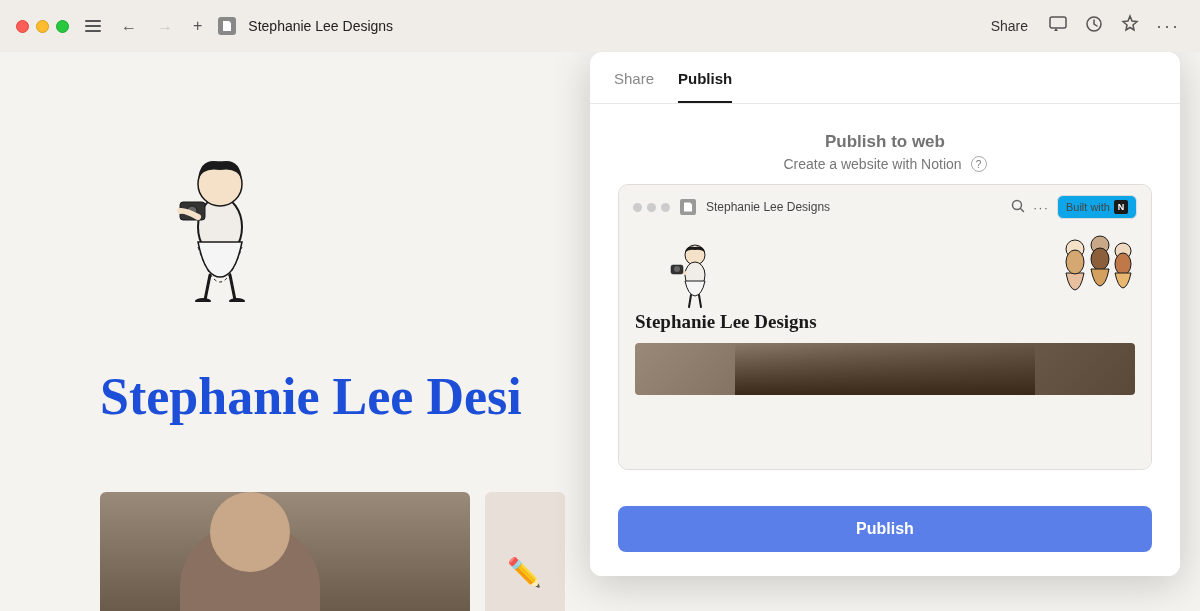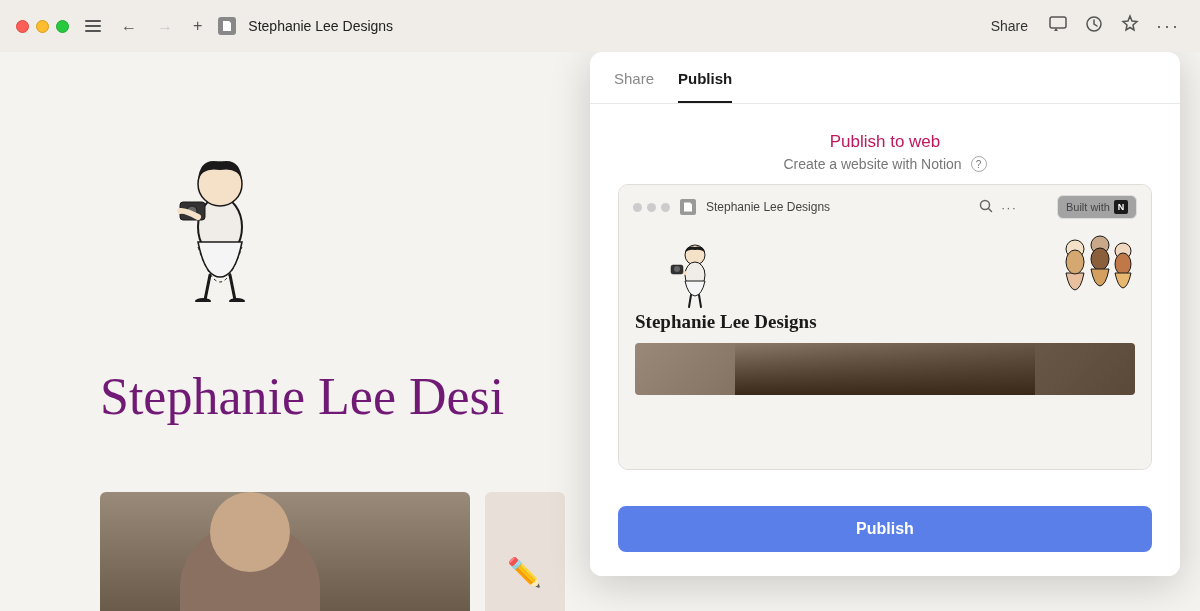--- a/index.html
+++ b/index.html
@@ -171,22 +171,22 @@
       padding: 28px 28px 0;
     }
 
     .publish-header {
       text-align: center;
       margin-bottom: 12px;
     }
 
     .publish-title {
       font-size: 17px;
-      font-weight: 400;
-      color: #be185d;
+      font-weight: 700;
+      color: #737373;
       margin-bottom: 4px;
     }
 
     .publish-subtitle {
       font-size: 14px;
       color: #777;
       display: flex;
       align-items: center;
       justify-content: center;
       gap: 9px;
@@ -261,30 +261,29 @@
       font-size: 14px;
       color: #666;
     }
 
     .browser-dots-menu {
       font-size: 14px;
       color: #666;
     }
 
     .built-with-badge {
-      background: #a3a3a3;
+      background: #0ea5e9;
       border: 1px solid #ddd;
       border-radius: 6px;
       padding: 4px 8px;
       font-size: 11px;
       color: #444;
       display: flex;
       align-items: center;
       gap: 4px;
-      margin-left: 32px;
     }
 
     .notion-n {
       width: 14px;
       height: 14px;
       background: #1a1a1a;
       border-radius: 2px;
       color: white;
       font-size: 9px;
       font-weight: bold;
@@ -412,21 +411,21 @@
         <path d="M38 85 Q25 78 20 79" stroke="#f5e0c8" stroke-width="6" stroke-linecap="round" fill="none"></path>
 
         <path d="M50 143 L45 168" stroke="#1a1a1a" stroke-width="3" stroke-linecap="round"></path>
         <path d="M70 143 L75 168" stroke="#1a1a1a" stroke-width="3" stroke-linecap="round"></path>
 
         <ellipse cx="43" cy="169" rx="8" ry="3" fill="#1a1a1a"></ellipse>
         <ellipse cx="77" cy="169" rx="8" ry="3" fill="#1a1a1a"></ellipse>
       </svg>
     </div>
 
-    <div style="position:absolute;top:315px;left:100px;font-size:52px;font-weight:400;color:#701a75;font-family:Georgia,serif;white-space:nowrap;overflow:hidden;max-width:500px;text-align:right;">Stephanie Lee Desi</div>
+    <div style="position:absolute;top:315px;left:100px;font-size:52px;font-weight:700;color:#1d4ed8;font-family:Georgia,serif;white-space:nowrap;overflow:hidden;max-width:500px;text-align:right;">Stephanie Lee Desi</div>
 
     <div style="position:absolute;top:440px;left:100px;width:370px;height:160px;background:#c8b8a8;border-radius:6px;overflow:hidden;">
 
       <div style="width:100%;height:100%;background:linear-gradient(180deg,#9a8a7a,#5a4a3a);display:flex;align-items:flex-end;justify-content:center;">
         <div style="width:140px;height:130px;background:#8a7060;border-radius:50% 50% 0 0;position:absolute;bottom:0;left:80px;"></div>
         <div style="width:80px;height:80px;background:#c8a888;border-radius:50%;position:absolute;bottom:80px;left:110px;"></div>
       </div>
     </div>
 
     <div style="position:absolute;top:440px;left:485px;width:80px;height:160px;background:#e8e0d8;border-radius:6px;display:flex;align-items:center;justify-content:center;font-size:28px;color:#888;">

